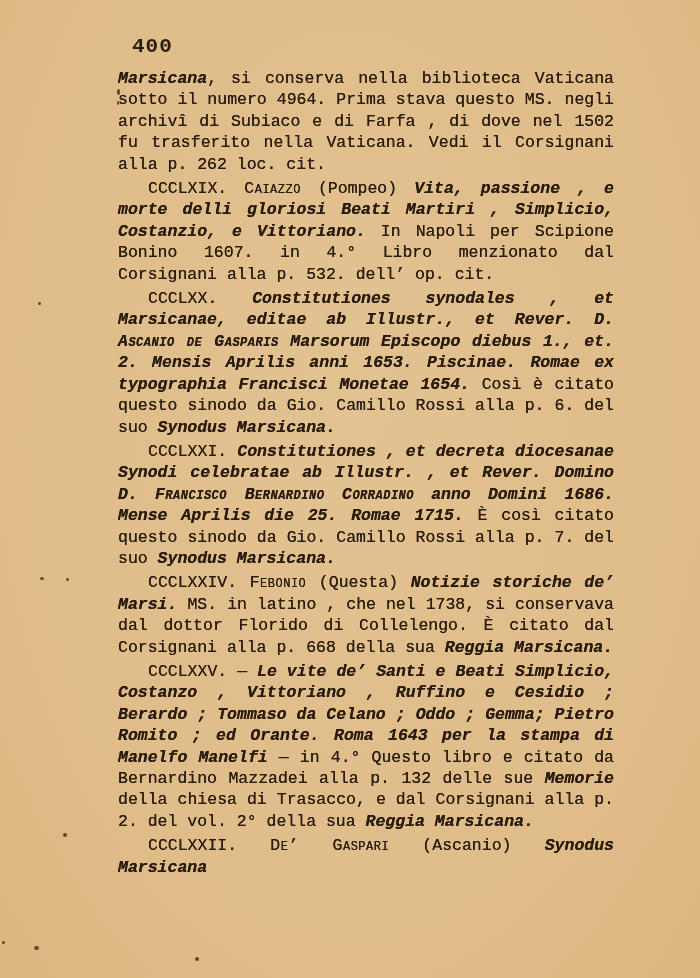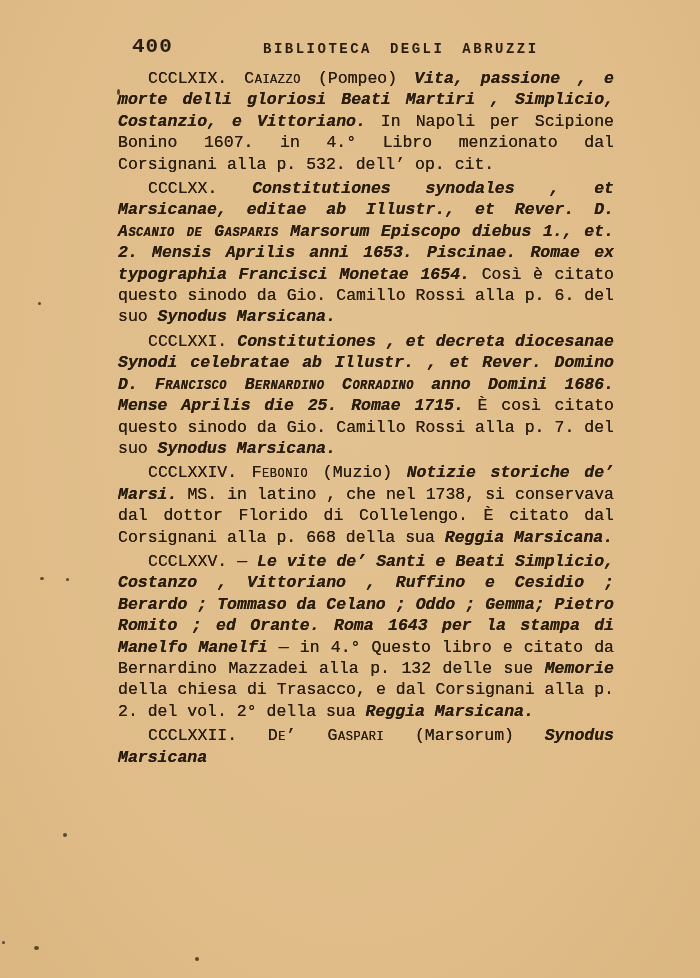--- a/index.html
+++ b/index.html
@@ -57,29 +57,29 @@
     opacity: 0.8;
   }
 </style>
 </head>
 <body>
 
 <div class="page">
 
   <div class="page-number">400</div>
 
-  <div class="running-head">BIBLIOTECA DEGLI ABRUZZI</div>
 
   <div class="text-block">
+      <p class="no-indent"><span class="s-i">Marsicana</span><span class="s-r">, si conserva nella biblioteca Vaticana sotto il numero 4964. Prima stava questo MS. negli archivî di Subiaco e di Farfa , di dove nel 1502 fu trasferito nella Vaticana. Vedi il Corsignani alla p. 262 loc. cit.</span></p>
       <p><span class="s-r">CCCLXIX. </span><span class="s-sc">Caiazzo</span><span class="s-r"> (Pompeo) </span><span class="s-i">Vita, passione , e morte delli gloriosi Beati Martiri , Simplicio, Costanzio, e Vittoriano.</span><span class="s-r"> In Napoli per Scipione Bonino 1607. in 4.° Libro menzionato dal Corsignani alla p. 532. dell’ op. cit.</span></p>
       <p><span class="s-r">CCCLXX. </span><span class="s-i">Constitutiones synodales , et Marsicanae, editae ab Illustr., et Rever. D. </span><span class="s-isc">Ascanio de Gasparis</span><span class="s-i"> Marsorum Episcopo diebus 1., et. 2. Mensis Aprilis anni 1653. Piscinae. Romae ex typographia Francisci Monetae 1654.</span><span class="s-r"> Così è citato questo sinodo da Gio. Camillo Rossi alla p. 6. del suo </span><span class="s-i">Synodus Marsicana.</span></p>
       <p><span class="s-r">CCCLXXI. </span><span class="s-i">Constitutiones , et decreta diocesanae Synodi celebratae ab Illustr. , et Rever. Domino D. </span><span class="s-isc">Francisco Bernardino Corradino</span><span class="s-i"> anno Domini 1686. Mense Aprilis die 25. Romae 1715.</span><span class="s-r"> È così citato questo sinodo da Gio. Camillo Rossi alla p. 7. del suo </span><span class="s-i">Synodus Marsicana.</span></p>
-      <p><span class="s-r">CCCLXXIV. </span><span class="s-sc">Febonio</span><span class="s-r"> (Muzio) </span><span class="s-i">Notizie storiche de’ Marsi.</span><span class="s-r"> MS. in latino , che nel 1738, si conservava dal dottor Florido di Collelengo. È citato dal Corsignani alla p. 668 della sua </span><span class="s-i">Reggia Marsicana.</span></p>
+      <p><span class="s-r">CCCLXXIV. </span><span class="s-sc">Febonio</span><span class="s-r"> (Questa) </span><span class="s-i">Notizie storiche de’ Marsi.</span><span class="s-r"> MS. in latino , che nel 1738, si conservava dal dottor Florido di Collelengo. È citato dal Corsignani alla p. 668 della sua </span><span class="s-i">Reggia Marsicana.</span></p>
       <p><span class="s-r">CCCLXXV. — </span><span class="s-i">Le vite de’ Santi e Beati Simplicio, Costanzo , Vittoriano , Ruffino e Cesidio ; Berardo ; Tommaso da Celano ; Oddo ; Gemma; Pietro Romito ; ed Orante. Roma 1643 per la stampa di Manelfo Manelfi</span><span class="s-r"> — in 4.° Questo libro e citato da Bernardino Mazzadei alla p. 132 delle sue </span><span class="s-i">Memorie</span><span class="s-r"> della chiesa di Trasacco, e dal Corsignani alla p. 2. del vol. 2° della sua </span><span class="s-i">Reggia Marsicana.</span></p>
-      <p><span class="s-r">CCCLXXII. </span><span class="s-sc">De’ Gaspari</span><span class="s-r"> (Marsorum) </span><span class="s-i">Synodus Marsicana</span></p>
+      <p><span class="s-r">CCCLXXII. </span><span class="s-sc">De’ Gaspari</span><span class="s-r"> (Ascanio) </span><span class="s-i">Synodus Marsicana</span></p>
     </div>
 
   <div class="speck" style="left:117px; top:89px;  width:3px; height:6px;"></div>
   <div class="speck" style="left:117px; top:101px; width:2px; height:4px;"></div>
   <div class="speck" style="left:38px;  top:302px; width:3px; height:3px;"></div>
   <div class="speck" style="left:40px;  top:577px; width:4px; height:3px;"></div>
   <div class="speck" style="left:66px;  top:578px; width:3px; height:3px;"></div>
   <div class="speck" style="left:63px;  top:833px; width:4px; height:4px;"></div>
   <div class="speck" style="left:2px;   top:941px; width:3px; height:3px;"></div>
   <div class="speck" style="left:34px;  top:946px; width:5px; height:4px;"></div>

